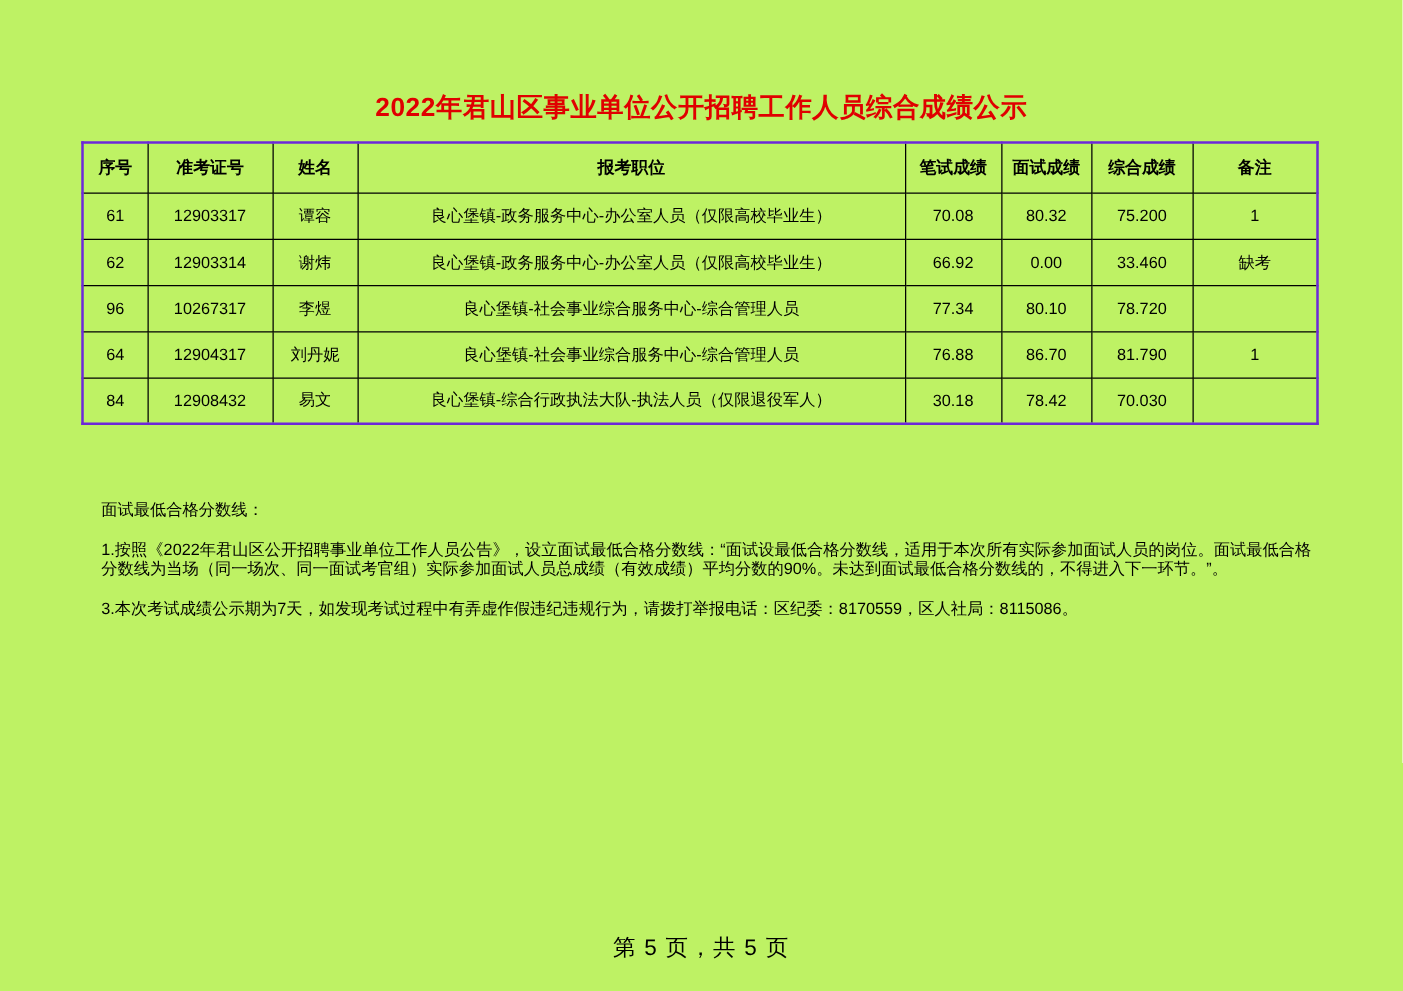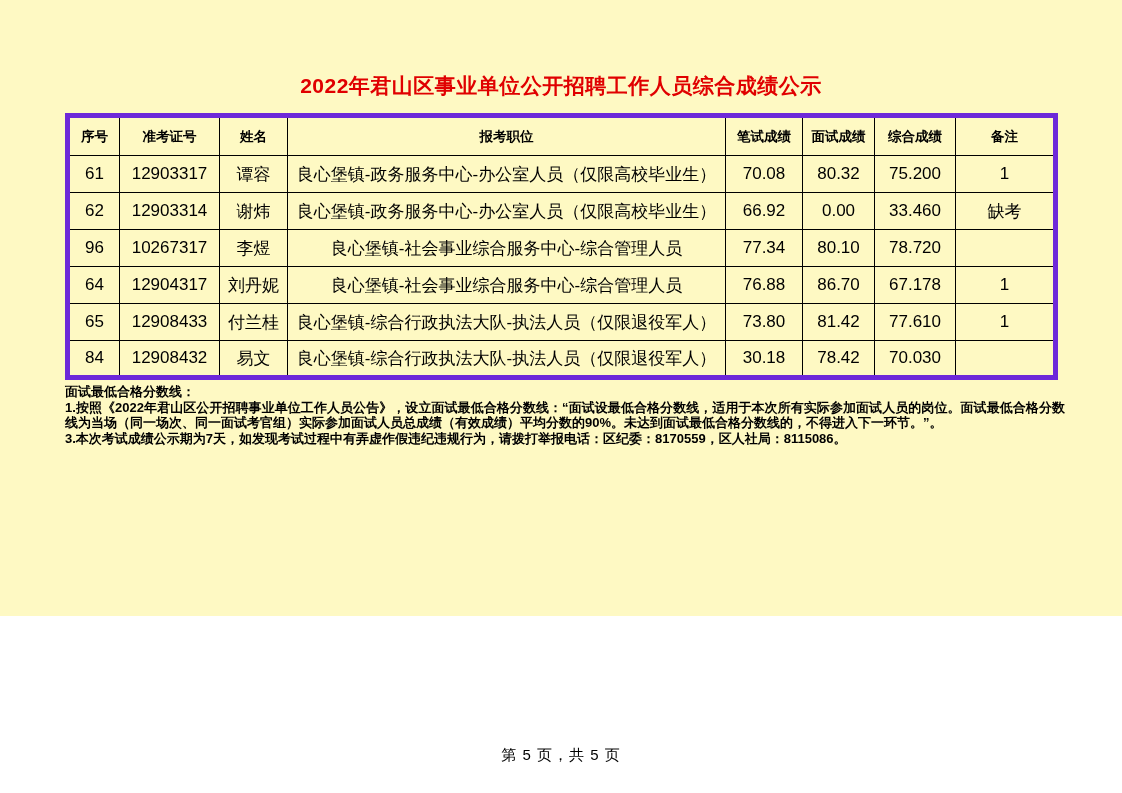--- a/index.html
+++ b/index.html
@@ -5,68 +5,68 @@
   * { margin: 0; padding: 0; box-sizing: border-box; }
   html, body {
     width: 1122px; height: 793px;
     background: #ffffff;
     font-family: "Liberation Sans", "DejaVu Sans", sans-serif;
     color: #000000;
     overflow: hidden;
   }
   .page {
     position: relative;
-    width: 1122px; height: 616px;
-    background: #fef9c3;
+    width: 1122px; height: 793px;
+    background: #bef264;
   }
   .doc-title {
     position: absolute;
     top: 72px; left: 0; right: 0;
     text-align: center;
     font-size: 21px;
     font-weight: bold;
     letter-spacing: 0.5px;
   }
   table.results {
     position: absolute;
     top: 113px; left: 65px;
     width: 988px;
     border-collapse: collapse;
     table-layout: fixed;
-    border: 5px solid #6d28d9;
+    border: 2px solid #6d28d9;
   }
   table.results th, table.results td {
     border: 1px solid #000000;
     text-align: center;
     vertical-align: middle;
-    font-size: 17px;
+    font-size: 13px;
     overflow: hidden;
     white-space: nowrap;
     padding: 0 2px;
   }
   table.results thead th {
     height: 40px;
     font-weight: bold;
     font-size: 13.5px;
   }
   table.results tbody td { height: 37px; font-weight: normal; }
   .notes {
     position: absolute;
     top: 384px; left: 65px;
     width: 1000px;
     font-size: 13px;
     line-height: 15.5px;
     text-align: justify;
   }
-  .notes p { margin: 0; font-weight: bold; }
+  .notes p { margin: 16px; }
   .page-footer {
     position: absolute;
     top: 746px; left: 0; right: 0;
     text-align: center;
-    font-size: 15px;
+    font-size: 18px;
     letter-spacing: 1px;
   }
 </style>
 </head>
 <body>
 
 <div class="page">
 
   <h1 class="doc-title" style="color: rgb(224, 0, 0);">2022年君山区事业单位公开招聘工作人员综合成绩公示</h1>
 
@@ -124,31 +124,21 @@
           <td>78.720</td>
           <td></td>
         </tr>
         <tr>
           <td>64</td>
           <td>12904317</td>
           <td>刘丹妮</td>
           <td>良心堡镇-社会事业综合服务中心-综合管理人员</td>
           <td>76.88</td>
           <td>86.70</td>
-          <td>67.178</td>
-          <td>1</td>
-        </tr>
-        <tr>
-          <td>65</td>
-          <td>12908433</td>
-          <td>付兰桂</td>
-          <td>良心堡镇-综合行政执法大队-执法人员（仅限退役军人）</td>
-          <td>73.80</td>
-          <td>81.42</td>
-          <td>77.610</td>
+          <td>81.790</td>
           <td>1</td>
         </tr>
         <tr>
           <td>84</td>
           <td>12908432</td>
           <td>易文</td>
           <td>良心堡镇-综合行政执法大队-执法人员（仅限退役军人）</td>
           <td>30.18</td>
           <td>78.42</td>
           <td>70.030</td>

